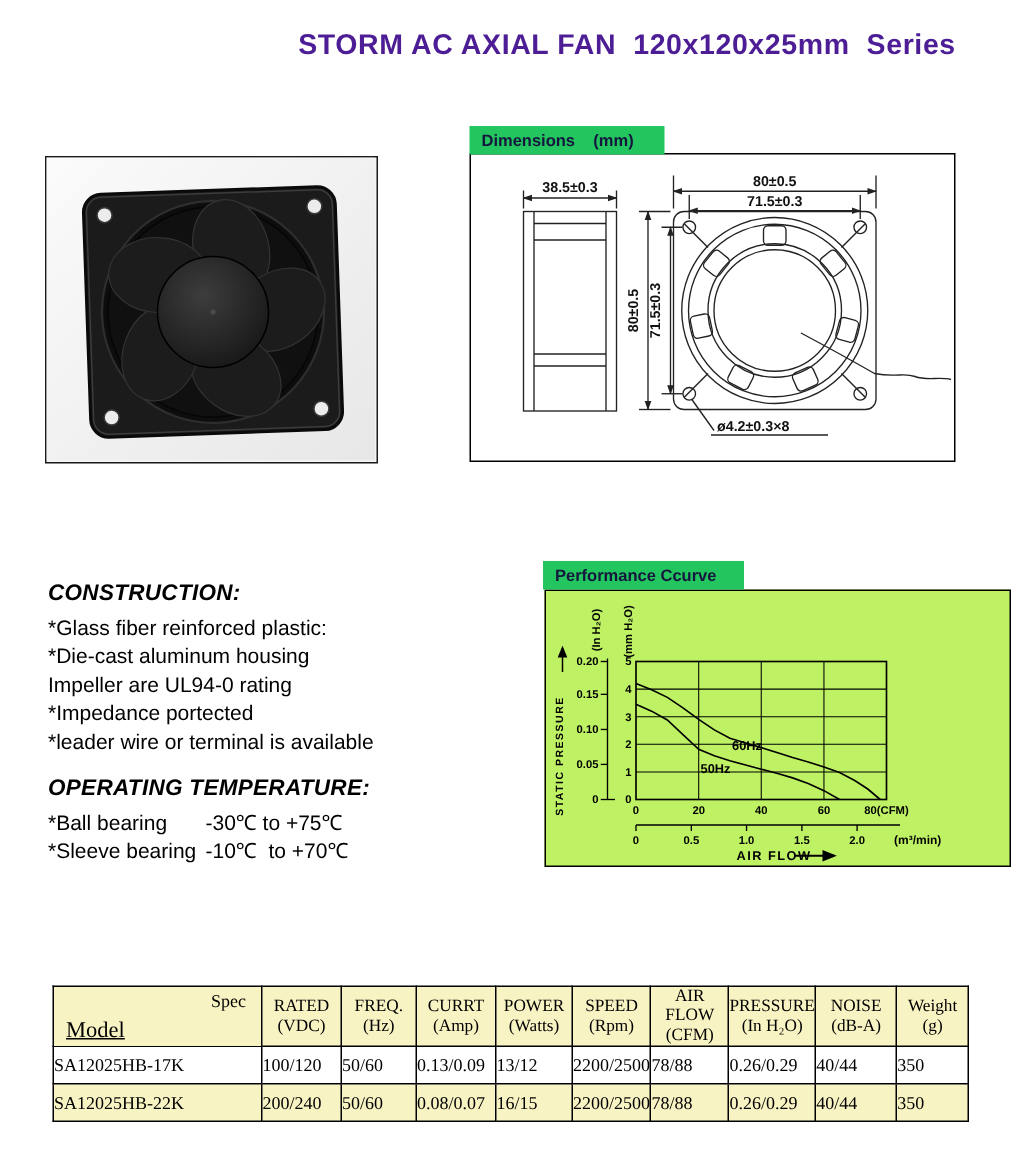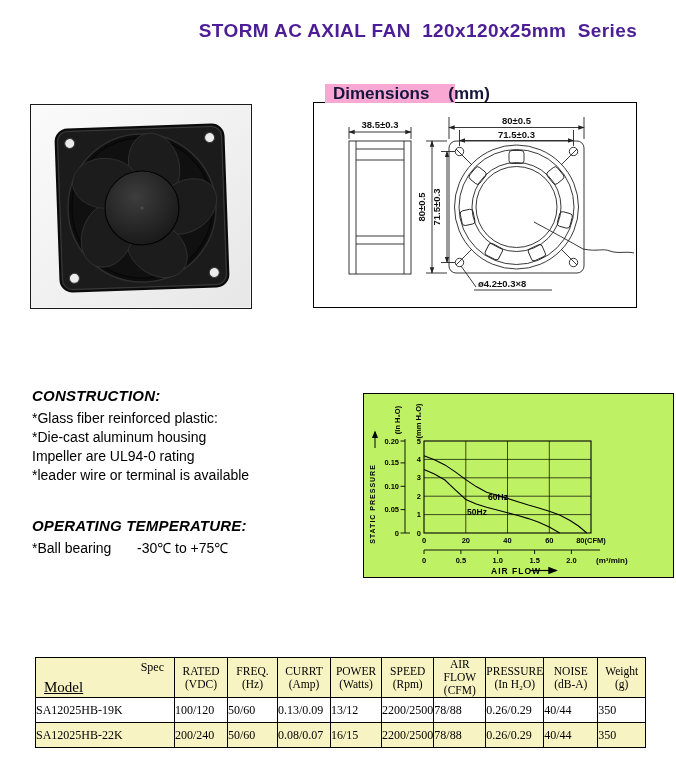--- a/index.html
+++ b/index.html
@@ -4,23 +4,23 @@
 <style>
   html,body{margin:0;padding:0;background:#fff;}
   .page{position:relative;width:676px;height:772px;background:#fff;overflow:hidden;
         font-family:"Liberation Sans",sans-serif;color:#000;}
   .title{position:absolute;top:20px;left:170px;right:10px;text-align:center;
          font-size:19px;font-weight:bold;color:#4c1d95;letter-spacing:.4px;white-space:pre;}
   
   .photo-box{position:absolute;left:30px;top:104px;width:222px;height:205px;
              border:1.5px solid #1a1a1a;background:#f4f4f4;box-sizing:border-box;}
   
-  .green-label{position:absolute;height:19px;background:#f9a8d4;color:#15153d;
-               font-size:17px;font-weight:bold;display:flex;align-items:center;
-               padding-left:8px;box-sizing:border-box;white-space:pre;z-index:2;margin-left:12px;}
+  .green-label{position:absolute;height:19px;background:#22c55e;color:#15153d;
+               font-size:11px;font-weight:bold;display:flex;align-items:center;
+               padding-left:8px;box-sizing:border-box;white-space:pre;z-index:2;}
   .dim-label{left:313px;top:84px;width:130px;}
   .perf-label{left:362px;top:374px;width:134px;}
   .dim-box{position:absolute;left:313px;top:102px;width:324px;height:206px;
            border:1.5px solid #000;background:#fff;box-sizing:border-box;font-weight:bold;}
   .chart-box{position:absolute;left:363px;top:393px;width:311px;height:185px;
              border:1.5px solid #000;background:#bef264;box-sizing:border-box;}
   
   .tblock{position:absolute;left:32px;width:305px;font-size:14px;line-height:19px;}
   .tblock h2{margin:0 0 4px 0;font-size:15px;line-height:18px;font-weight:bold;letter-spacing:.2px;font-style:italic;}
   .construction{top:387px;}
@@ -166,30 +166,35 @@
         <text x="164" y="184">ø4.2±0.3×8</text>
       </g>
     </svg>
   </div>
 
   <div class="tblock construction">
     <h2>CONSTRUCTION:</h2>
     <div>*Glass fiber reinforced plastic:</div>
     <div>*Die-cast aluminum housing</div>
     <div> Impeller are UL94-0 rating</div>
+    <div>*Impedance portected</div>
     <div>*leader wire or terminal is available</div>
   </div>
 
   <div class="tblock optemp">
     <h2>OPERATING TEMPERATURE:</h2>
     <div>
       <span class="ot-label">*Ball bearing</span><span class="ot-val">-30℃ to +75℃</span>
     </div>
-  </div>
-
+    <div>
+      <span class="ot-label">*Sleeve bearing</span><span class="ot-val">-10℃  to +70℃</span>
+    </div>
+  </div>
+
+  <div class="green-label perf-label">Performance Ccurve</div>
   <div class="chart-box">
     <svg id="perf-chart" width="272" height="182" viewBox="0 0 272 182">
       <defs>
         <marker id="cah" viewBox="0 0 10 10" refX="8" refY="5" markerWidth="8" markerHeight="8" orient="auto">
           <path d="M0,1 L10,5 L0,9 z" fill="#000"></path>
         </marker>
       </defs>
 
       <g stroke="#000" fill="none">
         <rect x="60" y="47" width="167" height="92" stroke-width="1.1"></rect>
@@ -324,21 +329,21 @@
             <div>(dB-A)</div>
           </th>
         <th>
             <div>Weight</div>
             <div>(g)</div>
           </th>
       </tr>
     </thead>
     <tbody>
       <tr>
-        <td>SA12025HB-19K</td>
+        <td>SA12025HB-17K</td>
         <td>100/120</td>
         <td>50/60</td>
         <td>0.13/0.09</td>
         <td>13/12</td>
         <td>2200/2500</td>
         <td>78/88</td>
         <td>0.26/0.29</td>
         <td>40/44</td>
         <td>350</td>
       </tr>

